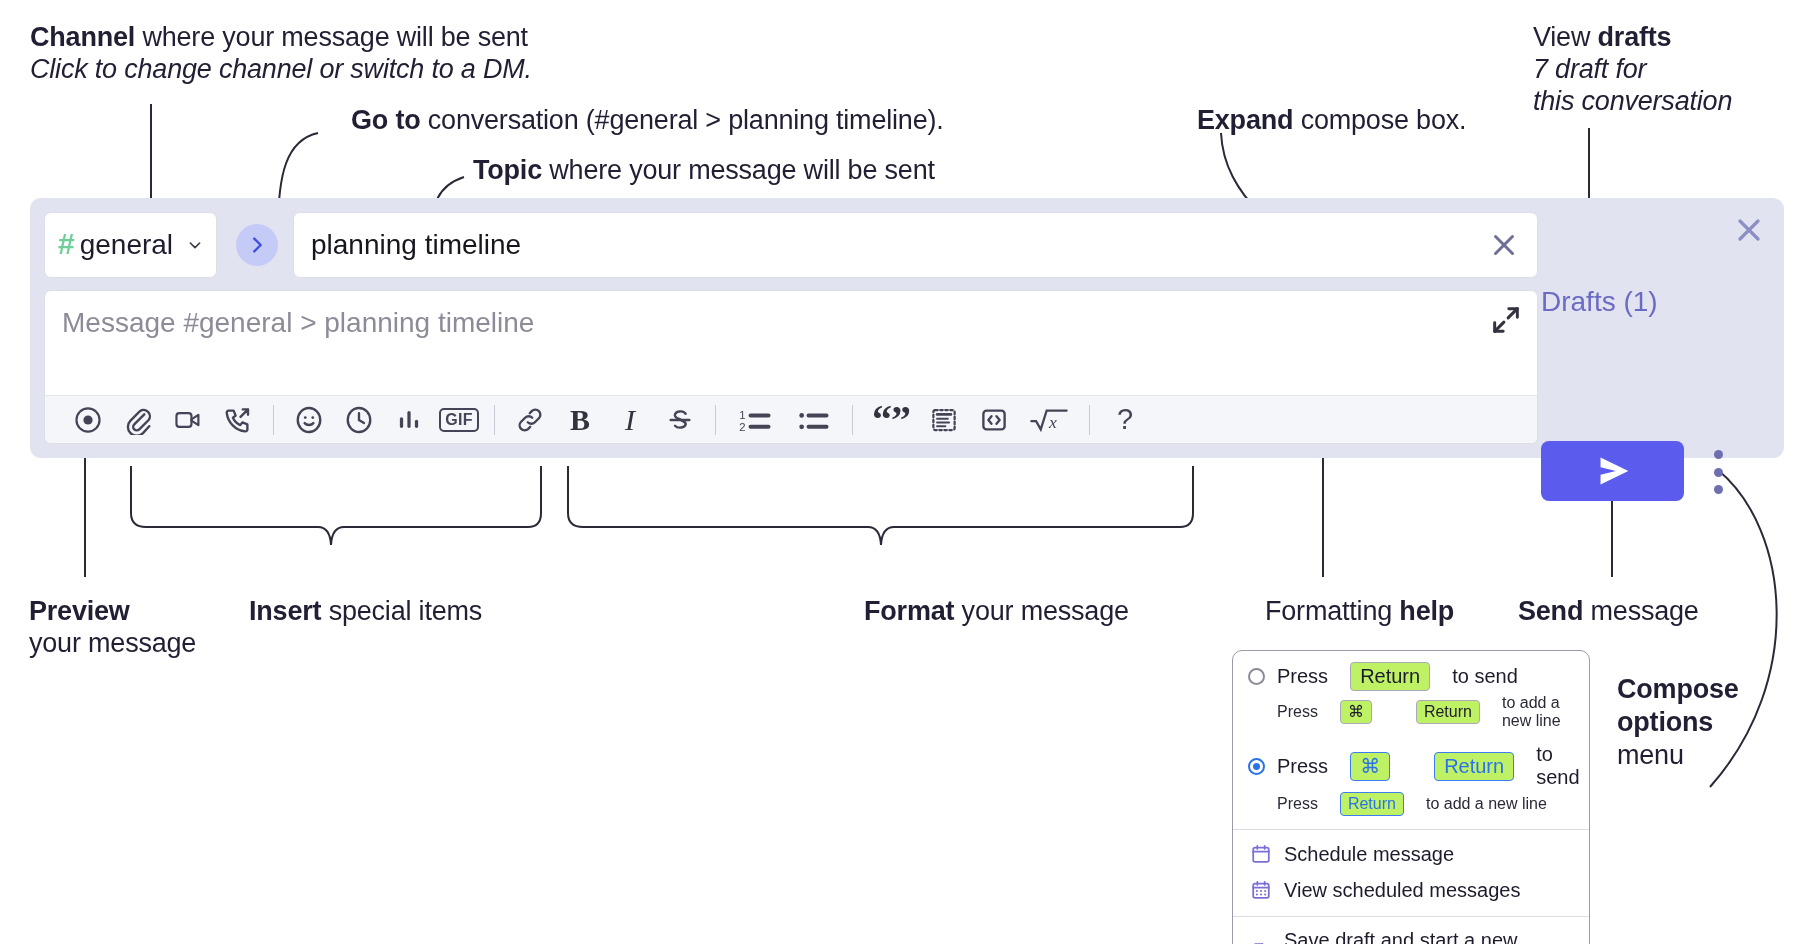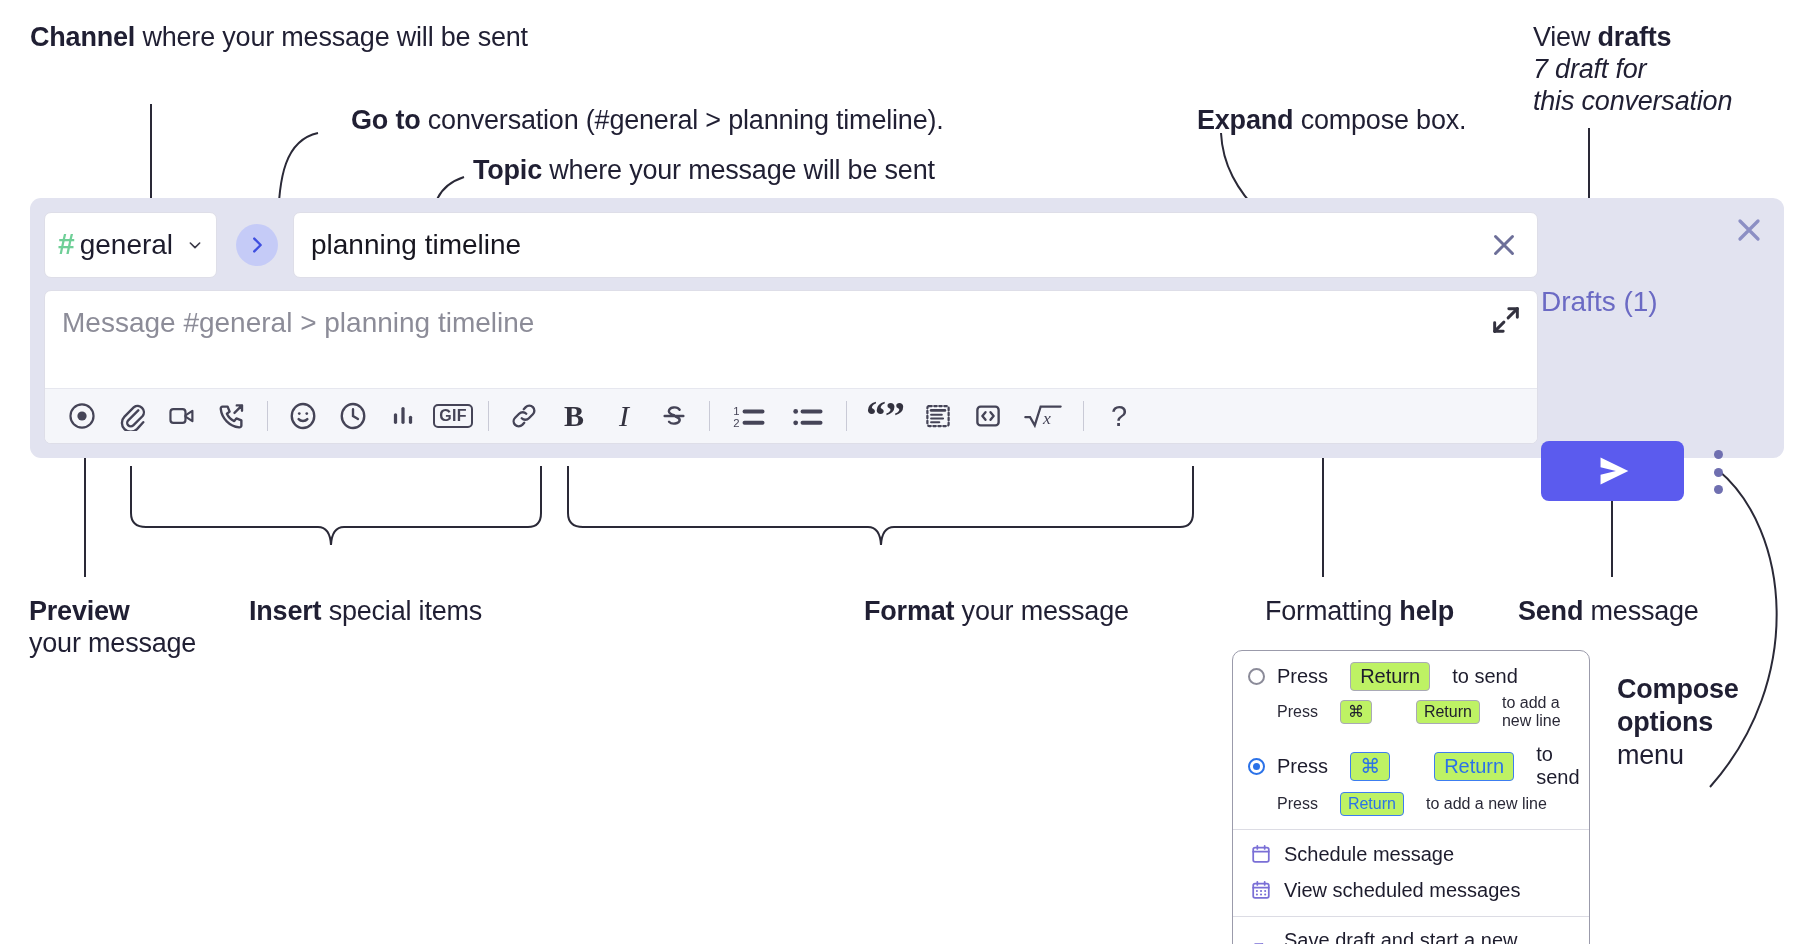--- a/index.html
+++ b/index.html
@@ -92,25 +92,25 @@
   }
   #message-placeholder{
     position:absolute;left:17px;top:16px;
     font-size:28px;color:#8c8c98;
   }
   #expand-btn{
     position:absolute;right:14px;top:12px;
     width:34px;height:34px;cursor:pointer;
   }
   #toolbar{
-    position:absolute;left:0;right:0;bottom:0;height:55px;
+    position:absolute;left:0;right:0;bottom:0;height:48px;
     background:#f5f6fa;
     border-top:1px solid #e6e7ef;
     display:flex;align-items:center;
-    padding-left:14px;
+    padding-left:20px;
     box-sizing:border-box;
   }
   .tb-btn{
     width:46px;height:46px;
     display:flex;align-items:center;justify-content:center;
     color:#454457;cursor:pointer;flex:none;
     margin-right:4px;
   }
   .tb-sep{
     width:1px;height:30px;background:#c9cad6;flex:none;
@@ -200,20 +200,21 @@
   }
 
   
   #leaders{position:absolute;left:0;top:0;width:1814px;height:944px;pointer-events:none;}
 </style>
 </head>
 <body>
 
 <div class="anno" style="left:30px;top:22px;">
   <div><b>Channel</b><span> where your message will be sent</span></div>
+  <div class="it">Click to change channel or switch to a DM.</div>
 </div>
 
 <div class="anno" style="left:327px;top:105px;margin-left:24px;">
   <b>Go to</b><span> conversation (#general &gt; planning timeline).</span>
 </div>
 
 <div class="anno" style="left:473px;top:155px;">
   <b>Topic</b><span> where your message will be sent</span>
 </div>
 

